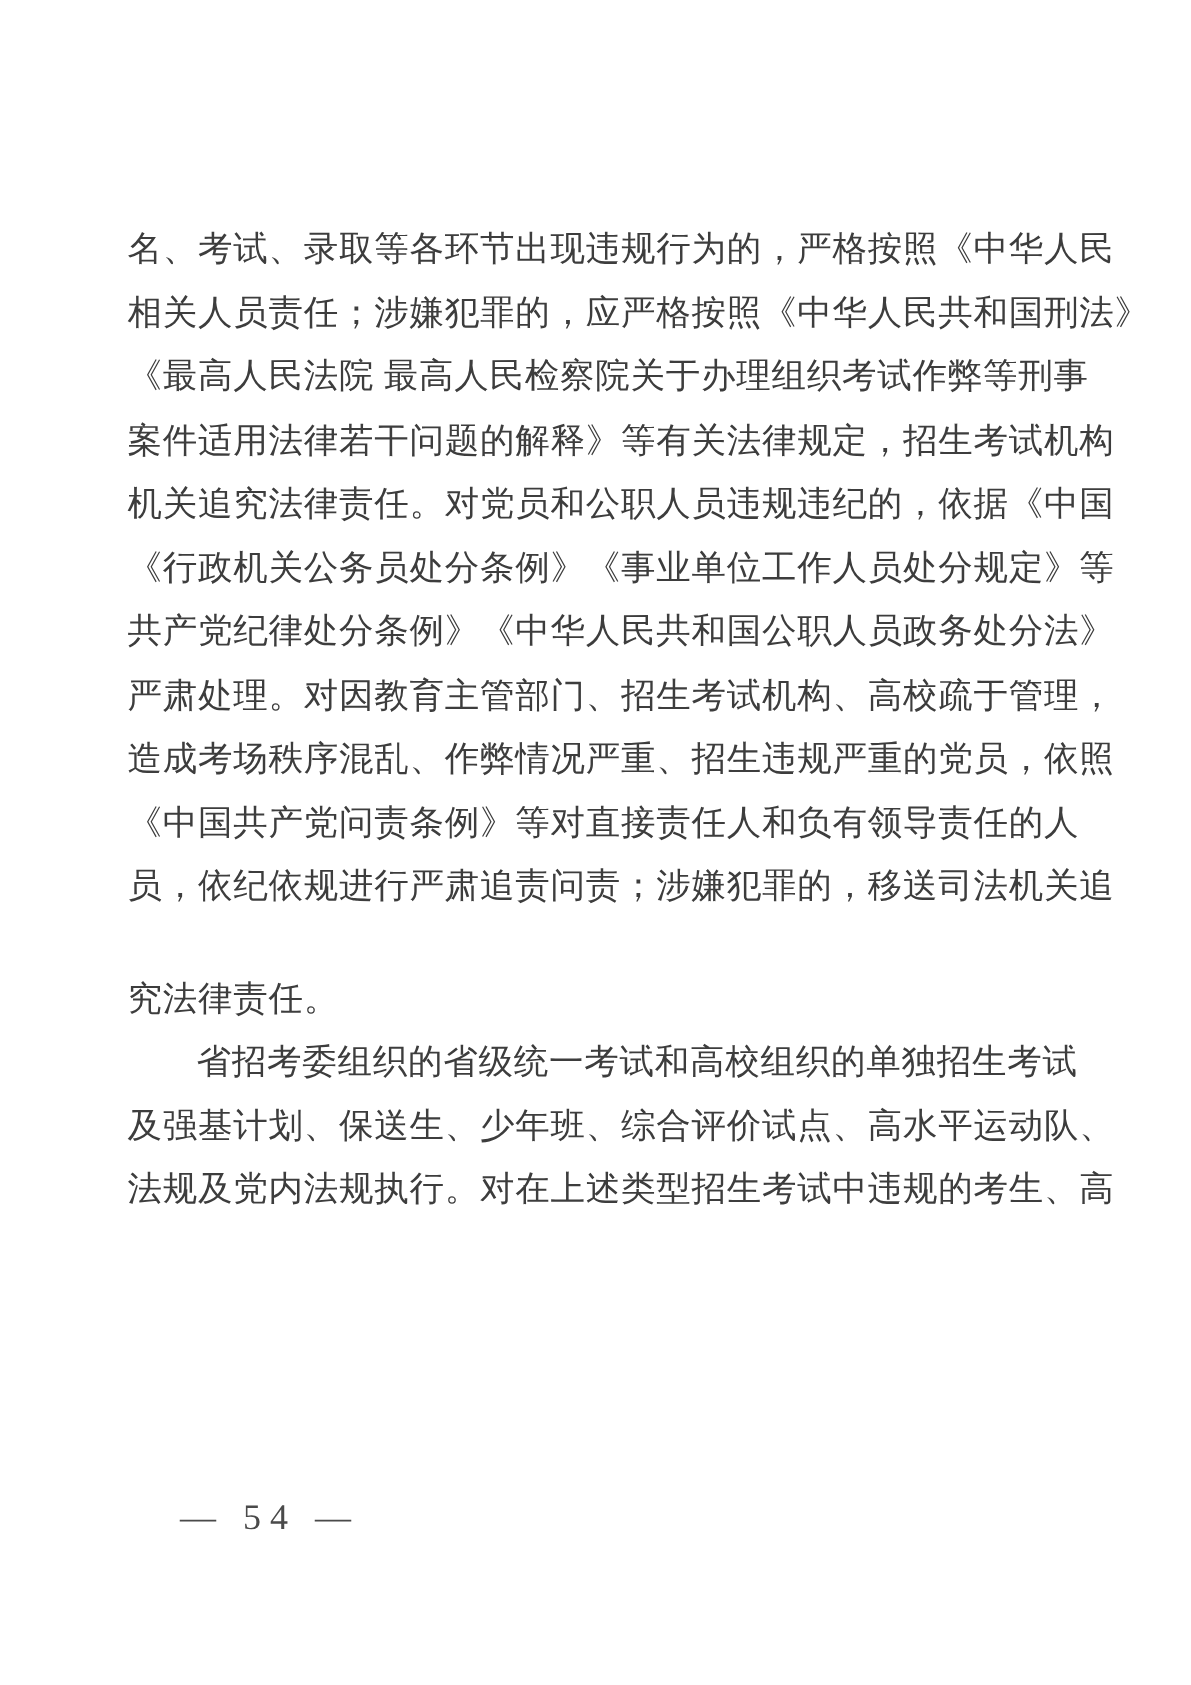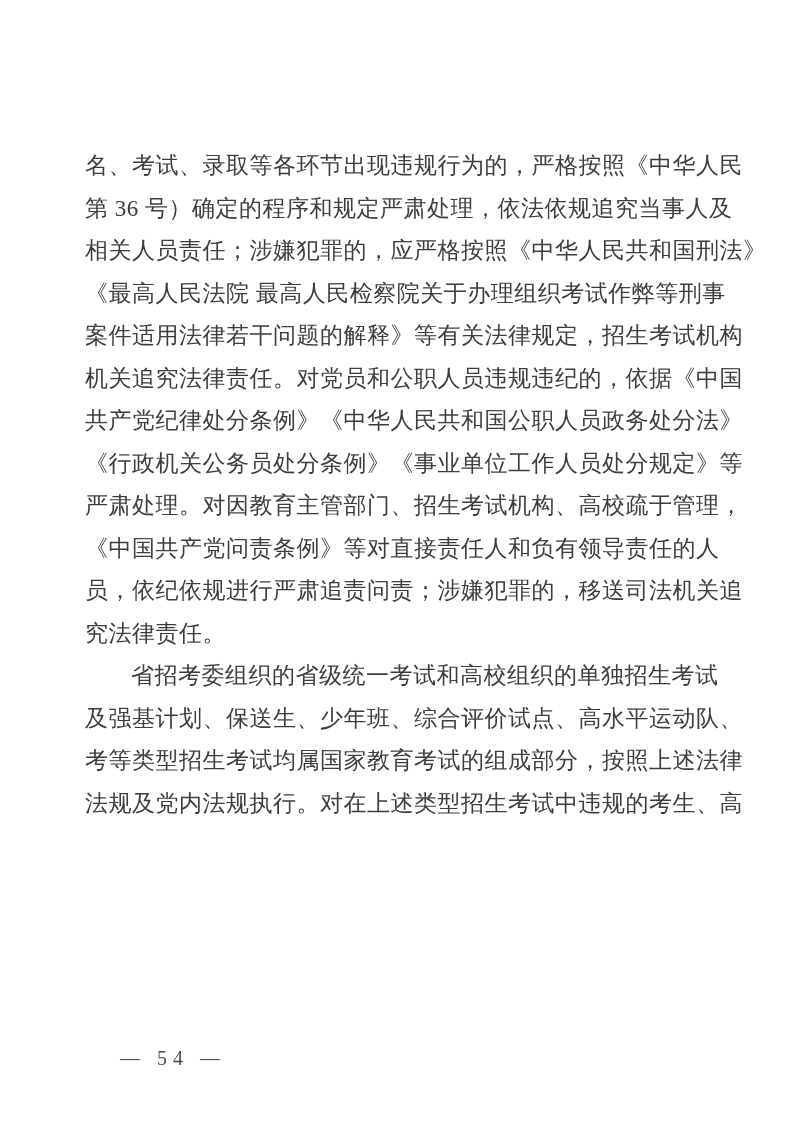--- a/index.html
+++ b/index.html
@@ -22,60 +22,60 @@
   .line {
     height: 42.5px;
     line-height: 42.5px;
     text-align: justify;
     text-align-last: justify;
     white-space: nowrap;
     letter-spacing: 0.5px;
   }
   .line--end {
     text-align-last: left;
+    margin-top: 32px;
   }
   .line--indent {
     text-indent: 2em;
   }
   .footer {
     position: absolute;
     left: 120px;
-    top: 1044px;
+    top: 998px;
     color: #4a4a4a;
-    font-size: 20px;
+    font-size: 24px;
     letter-spacing: 6px;
     line-height: 28px;
   }
 </style>
 </head>
 <body>
 
 <div class="page">
 
   <div class="body-text">
 
     <div>
       <div class="line">名、考试、录取等各环节出现违规行为的，严格按照《中华人民</div>
-      <div class="line">第 36 号）确定的程序和规定严肃处理，依法依规追究当事人及</div>
       <div class="line">相关人员责任；涉嫌犯罪的，应严格按照《中华人民共和国刑法》</div>
       <div class="line">《最高人民法院 最高人民检察院关于办理组织考试作弊等刑事</div>
       <div class="line">案件适用法律若干问题的解释》等有关法律规定，招生考试机构</div>
       <div class="line">机关追究法律责任。对党员和公职人员违规违纪的，依据《中国</div>
+      <div class="line">《行政机关公务员处分条例》《事业单位工作人员处分规定》等</div>
       <div class="line">共产党纪律处分条例》《中华人民共和国公职人员政务处分法》</div>
-      <div class="line">《行政机关公务员处分条例》《事业单位工作人员处分规定》等</div>
       <div class="line">严肃处理。对因教育主管部门、招生考试机构、高校疏于管理，</div>
+      <div class="line">造成考场秩序混乱、作弊情况严重、招生违规严重的党员，依照</div>
       <div class="line">《中国共产党问责条例》等对直接责任人和负有领导责任的人</div>
       <div class="line">员，依纪依规进行严肃追责问责；涉嫌犯罪的，移送司法机关追</div>
       <div class="line line--end">究法律责任。</div>
     </div>
 
     <div>
       <div class="line line--indent">省招考委组织的省级统一考试和高校组织的单独招生考试</div>
       <div class="line">及强基计划、保送生、少年班、综合评价试点、高水平运动队、</div>
-      <div class="line">考等类型招生考试均属国家教育考试的组成部分，按照上述法律</div>
       <div class="line">法规及党内法规执行。对在上述类型招生考试中违规的考生、高</div>
     </div>
 
   </div>
 
   <div class="footer">— 54 —</div>
 
 </div>
 
 </body></html>

